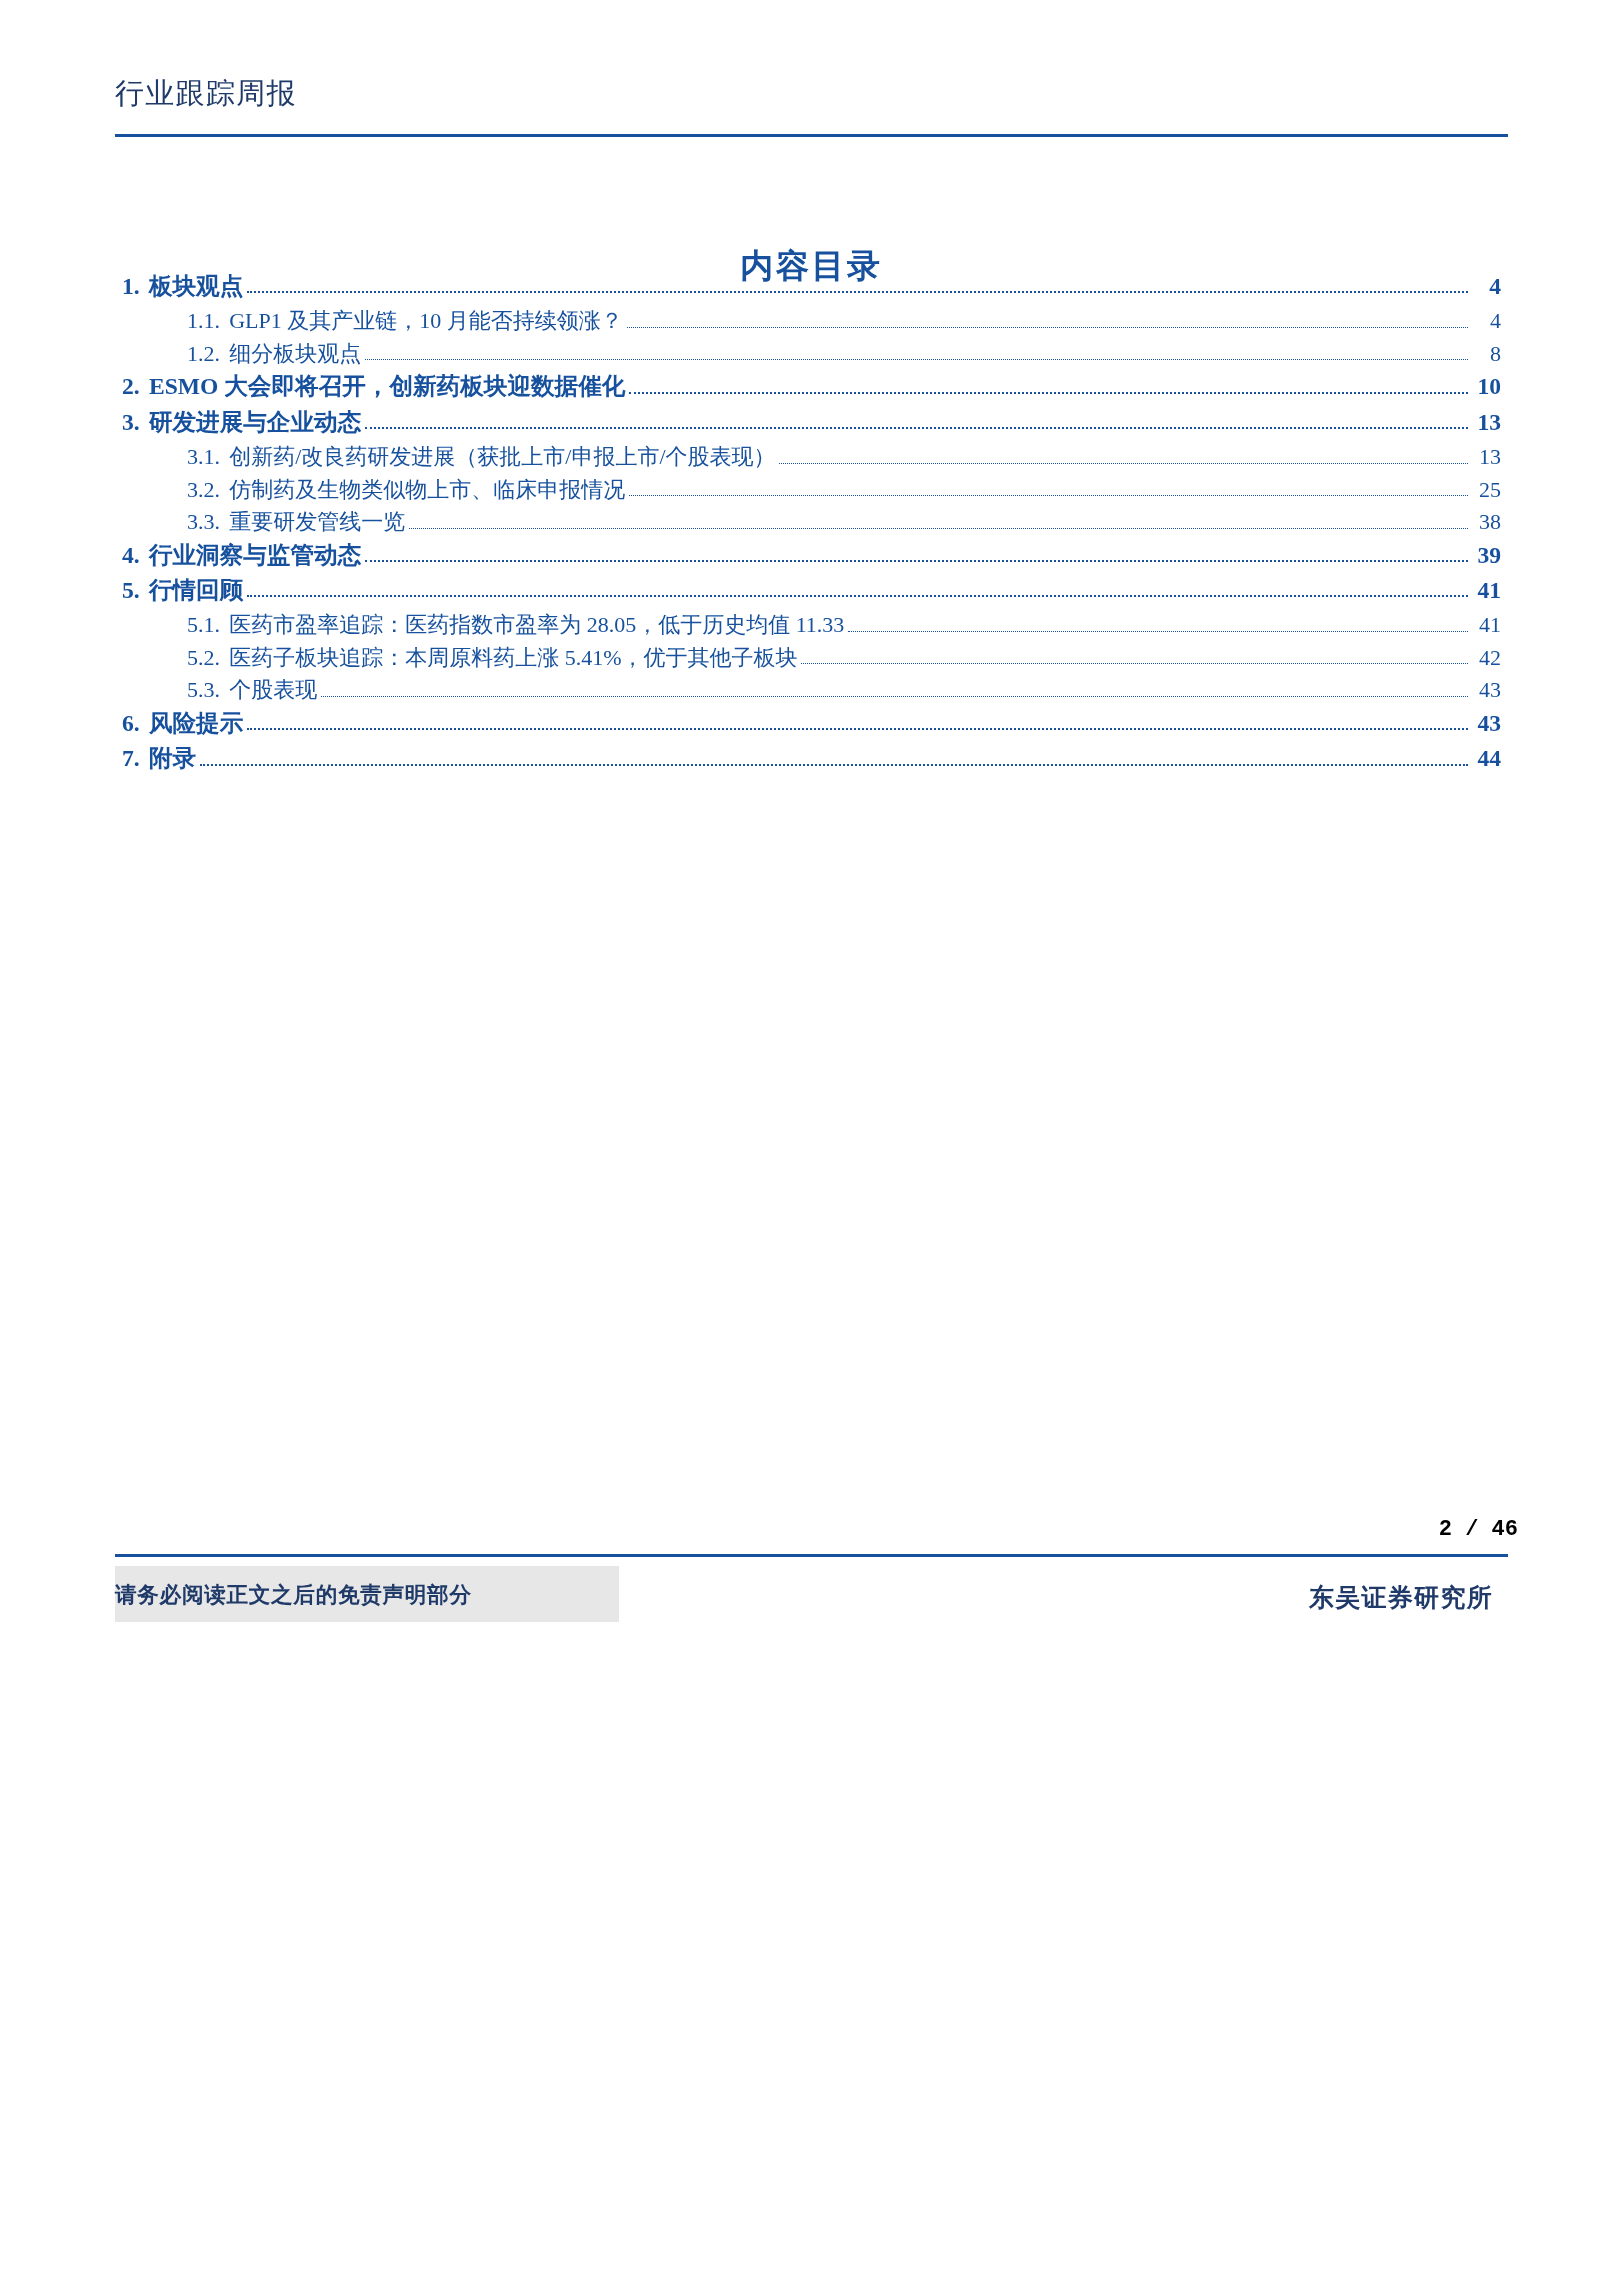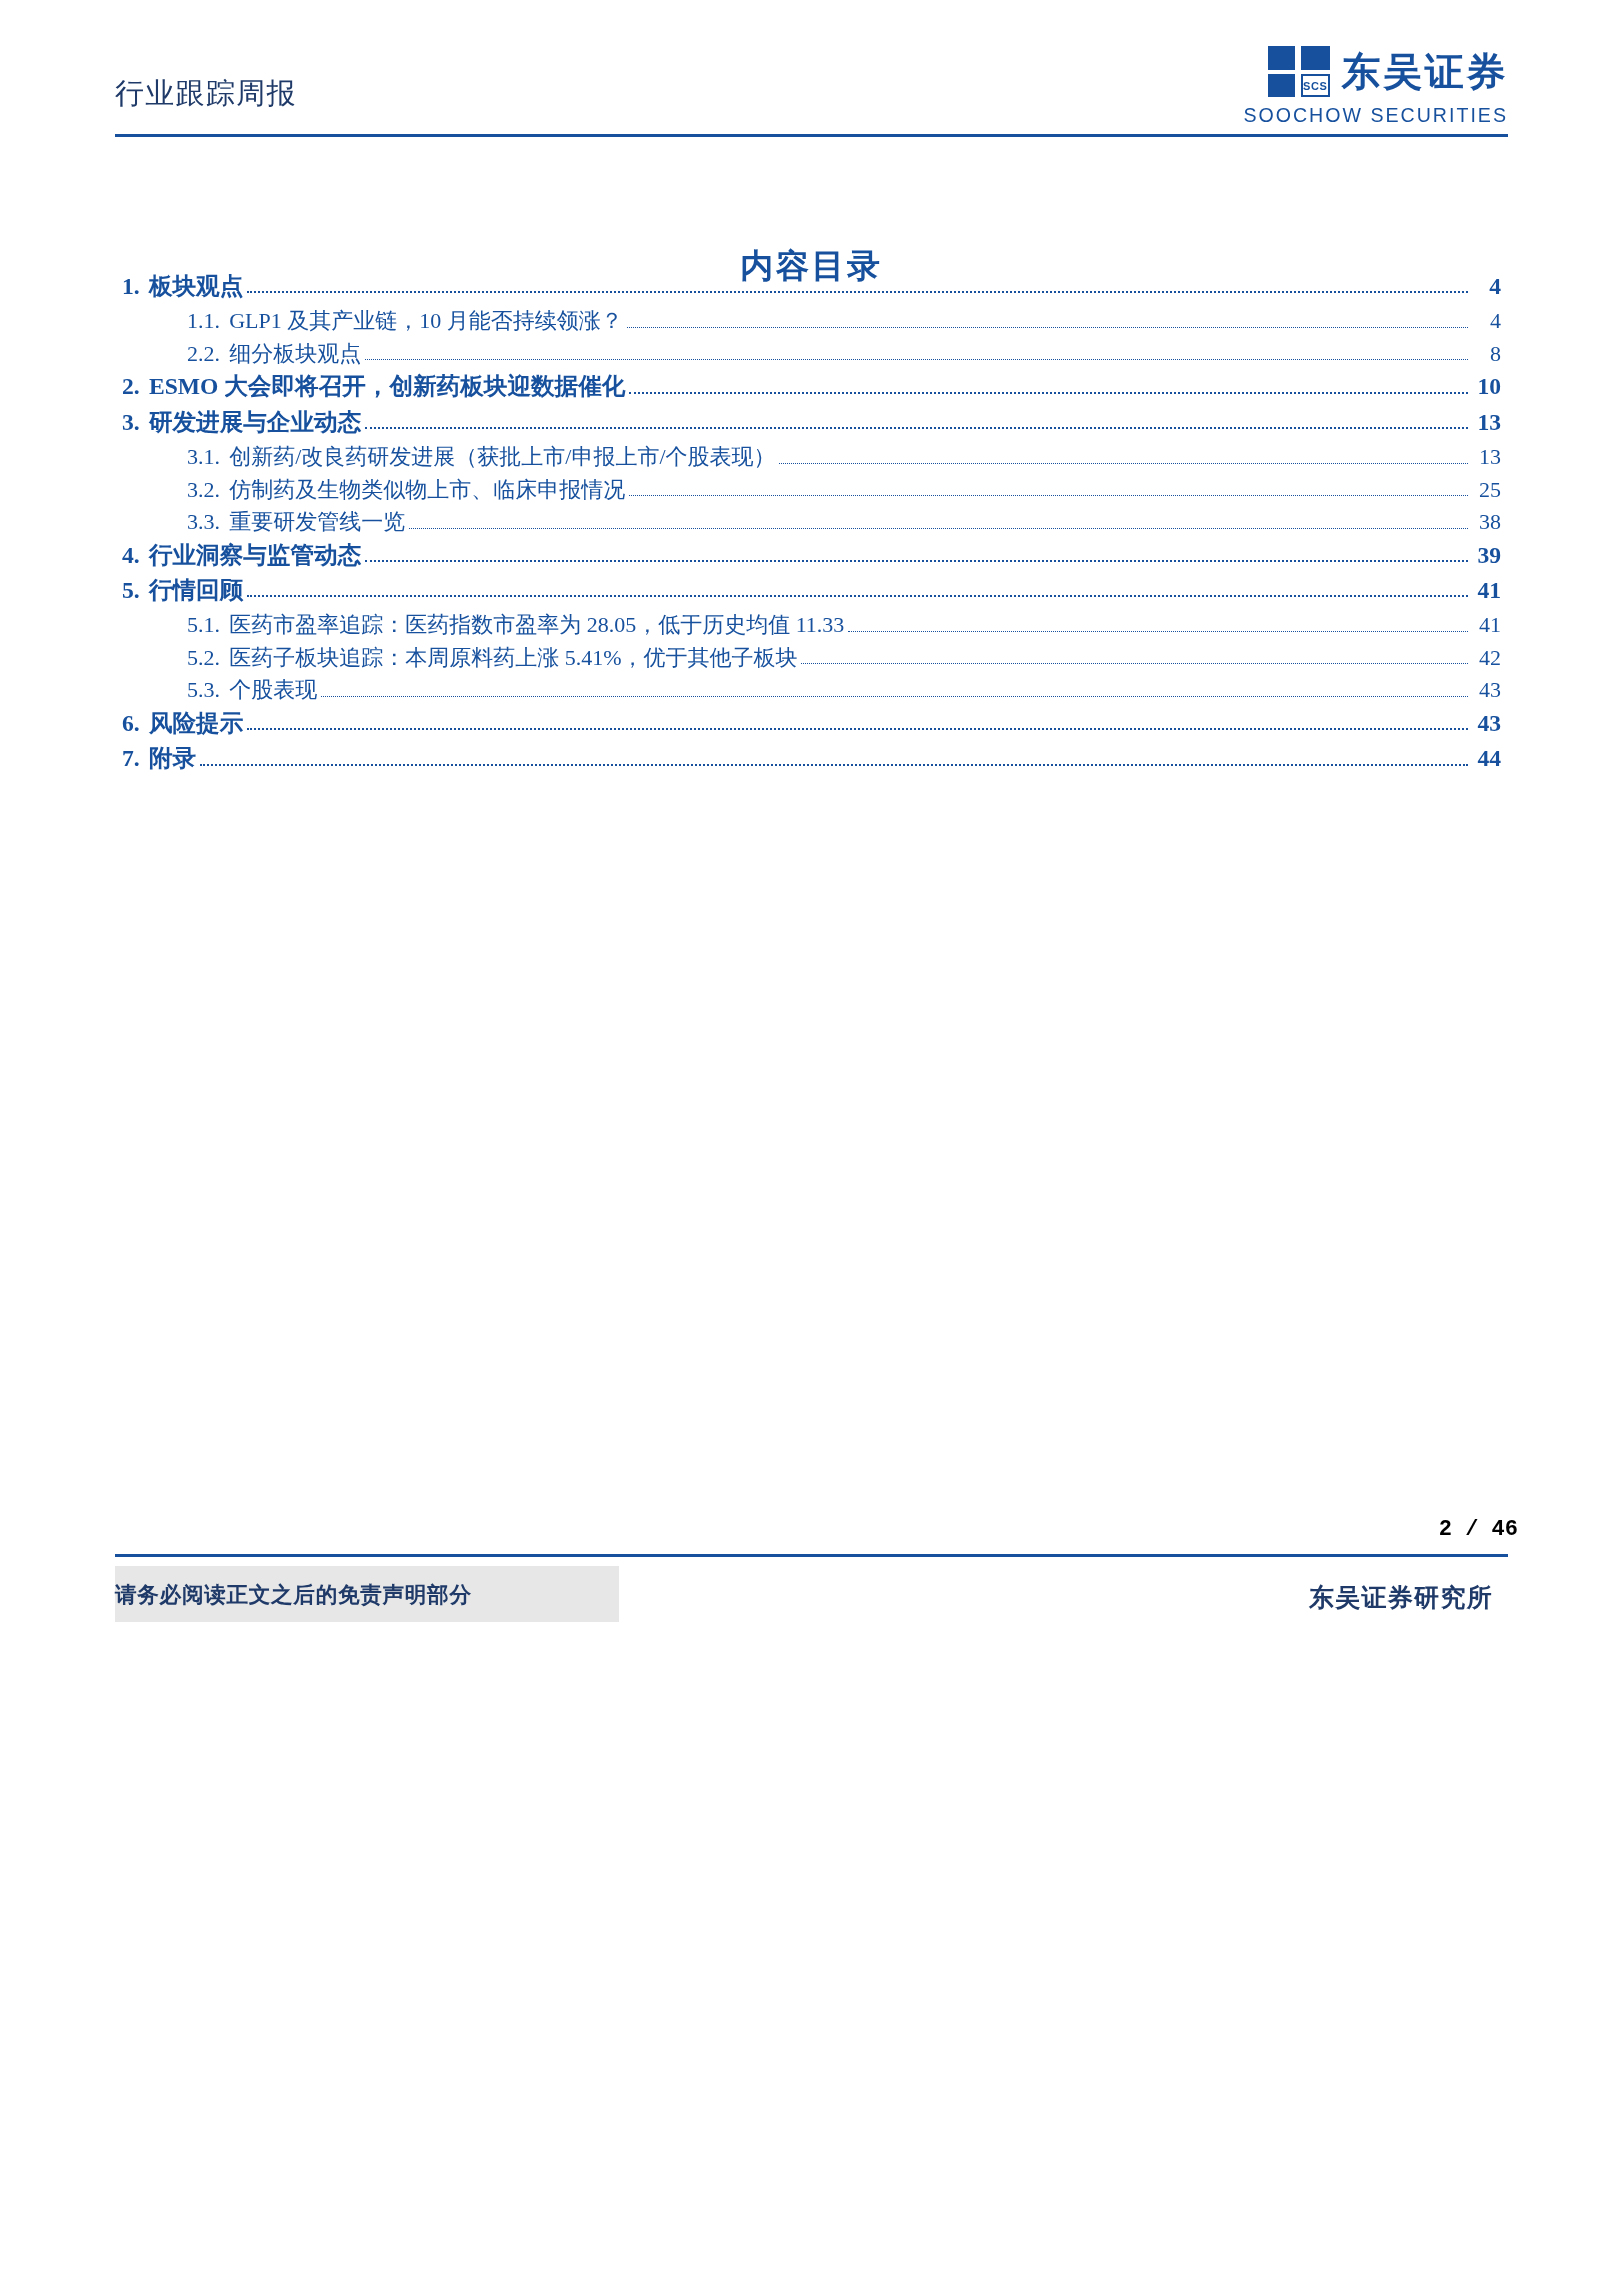--- a/index.html
+++ b/index.html
@@ -212,33 +212,20 @@
     letter-spacing: 1.3px;
   }
 </style>
 </head>
 <body>
 
 <div class="page">
 
   <div class="header">
     <div class="header-title">行业跟踪周报</div>
-    <div class="header-logo">
-      <div class="logo-row">
-        <div class="logo-mark">
-          <div class="sq sq1"></div>
-          <div class="sq sq2"></div>
-          <div class="sq sq3"></div>
-          <div class="sq sq4"></div>
-          <div class="scs">SCS</div>
-        </div>
-        <div class="logo-cn">东吴证券</div>
-      </div>
-      <div class="logo-en">SOOCHOW SECURITIES</div>
-    </div>
   </div>
   <div class="header-rule"></div>
 
   <div class="toc-title">内容目录</div>
 
   <div class="toc">
 
     <div class="toc-row lvl1">
       <span class="toc-num">1.</span>
       <span class="toc-text">板块观点</span>
@@ -247,21 +234,21 @@
     </div>
 
     <div class="toc-row lvl2">
       <span class="toc-num">1.1.</span>
       <span class="toc-text">GLP1 及其产业链，10 月能否持续领涨？</span>
       <span class="toc-dots"></span>
       <span class="toc-page">4</span>
     </div>
 
     <div class="toc-row lvl2">
-      <span class="toc-num">2.2.</span>
+      <span class="toc-num">1.2.</span>
       <span class="toc-text">细分板块观点</span>
       <span class="toc-dots"></span>
       <span class="toc-page">8</span>
     </div>
 
     <div class="toc-row lvl1">
       <span class="toc-num">2.</span>
       <span class="toc-text">ESMO 大会即将召开，创新药板块迎数据催化</span>
       <span class="toc-dots"></span>
       <span class="toc-page">10</span>

